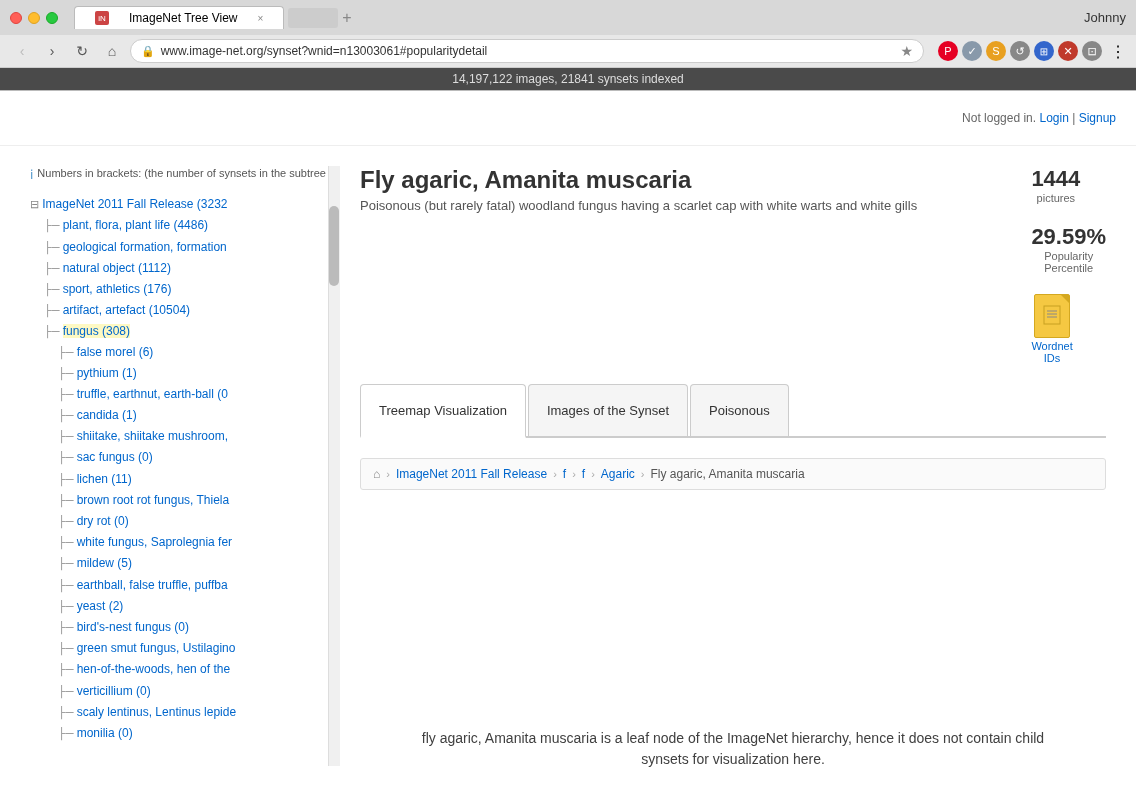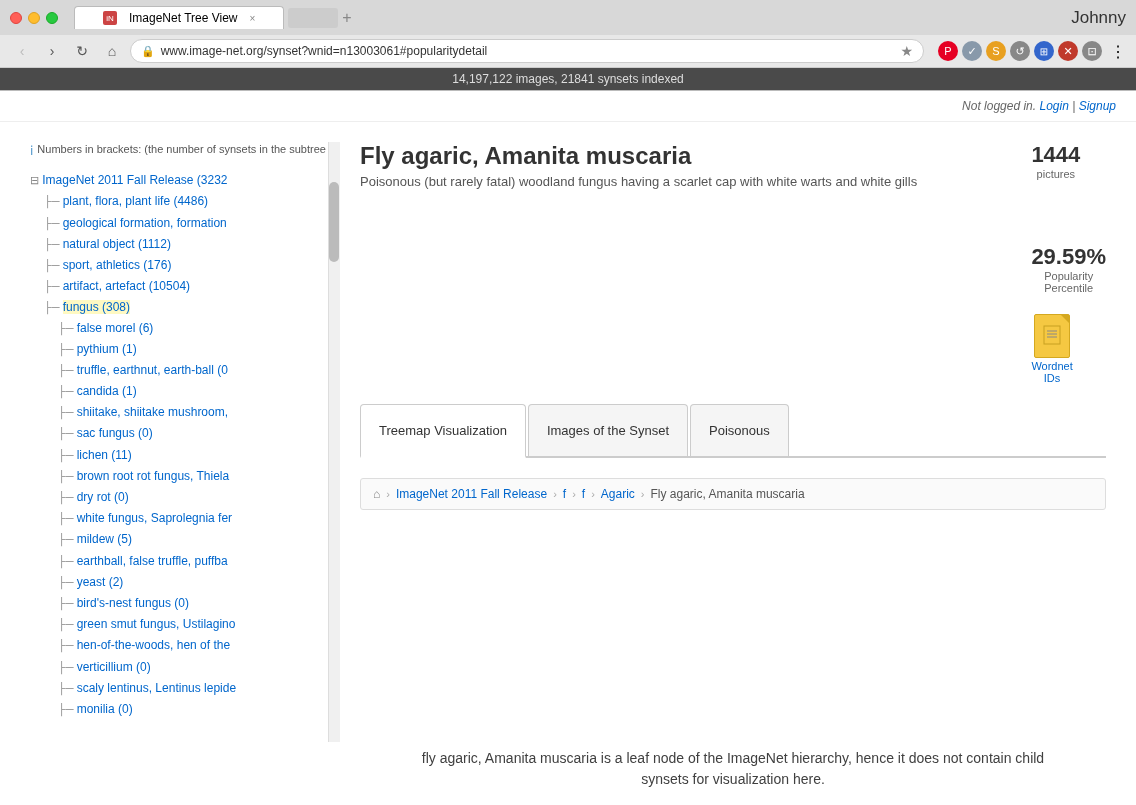--- a/index.html
+++ b/index.html
@@ -7,43 +7,43 @@
 
     
     .browser-chrome { background: #e0e0e0; border-bottom: 1px solid #bbb; }
     .browser-titlebar { display: flex; align-items: center; padding: 6px 10px; gap: 8px; background: #d8d8d8; }
     .traffic-lights { display: flex; gap: 6px; align-items: center; }
     .traffic-light { width: 12px; height: 12px; border-radius: 50%; cursor: pointer; }
     .tl-red { background: #ff5f57; border: 1px solid #e0443e; }
     .tl-yellow { background: #ffbd2e; border: 1px solid #dea123; }
     .tl-green { background: #28c940; border: 1px solid #1aab29; }
     .tab-bar { display: flex; align-items: center; flex: 1; margin-left: 8px; }
-    .tab { display: flex; align-items: center; background: #fff; border: 1px solid #bbb; border-bottom: none; border-radius: 4px 4px 0 0; padding: 4px 28px; font-size: 12px; gap: 12px; min-width: 160px; }
+    .tab { display: flex; align-items: center; background: #fff; border: 1px solid #bbb; border-bottom: none; border-radius: 4px 4px 0 0; padding: 4px 20px; font-size: 12px; gap: 20px; min-width: 160px; }
     .tab-favicon { width: 14px; height: 14px; background: #c44; border-radius: 2px; font-size: 8px; display: flex; align-items: center; justify-content: center; color: white; }
     .tab-close { margin-left: auto; color: #888; font-size: 10px; cursor: pointer; }
     .tab-new { margin-left: 4px; color: #888; font-size: 16px; cursor: pointer; background: none; border: none; }
     .browser-nav { display: flex; align-items: center; padding: 4px 10px; gap: 6px; background: #e8e8e8; border-bottom: 1px solid #ccc; }
     .nav-btn { width: 24px; height: 24px; border: none; background: none; cursor: pointer; color: #555; font-size: 14px; border-radius: 3px; display: flex; align-items: center; justify-content: center; }
     .nav-btn.disabled { color: #bbb; cursor: default; }
     .address-bar { flex: 1; display: flex; align-items: center; background: #fff; border: 1px solid #ccc; border-radius: 12px; padding: 3px 10px; gap: 6px; }
     .address-lock { color: #888; font-size: 11px; }
     .address-text { flex: 1; font-size: 12px; color: #333; }
     .bookmark-icon { color: #888; font-size: 14px; cursor: pointer; }
     .browser-actions { display: flex; gap: 4px; align-items: center; margin-left: 8px; }
     .browser-action-btn { width: 20px; height: 20px; border-radius: 50%; display: flex; align-items: center; justify-content: center; font-size: 11px; cursor: pointer; }
     .ba-pinterest { background: #e60023; color: white; }
     .ba-grey { background: #888; color: white; }
     .ba-red { background: #c0392b; color: white; }
-    .user-label { font-size: 17px; color: #333; margin-left: 8px; }
+    .user-label { font-size: 13px; color: #333; margin-left: 8px; }
     .browser-toolbar-ext { display: flex; align-items: center; justify-content: center; background: #4a4a4a; padding: 4px 0; font-size: 12px; color: #ddd; }
 
     
     .page-wrapper { background: #fff; min-height: 700px; }
 
-    .login-bar { text-align: right; padding: 8px 20px; font-size: 12px; color: #666; border-bottom: 1px solid #eee; font-style: italic; }
+    .login-bar { text-align: right; padding: 20px 20px; font-size: 12px; color: #666; border-bottom: 1px solid #eee; }
     .login-bar a { color: #0066cc; text-decoration: none; }
 
     .content-area { display: flex; padding: 20px 30px; gap: 20px; }
 
     
     .sidebar { width: 310px; min-width: 310px; font-size: 12px; overflow: hidden; position: relative; }
     .sidebar-info { display: flex; align-items: flex-start; gap: 4px; margin-bottom: 10px; color: #555; font-size: 11px; line-height: 1.4; }
     .info-icon { color: #5599cc; font-size: 13px; flex-shrink: 0; }
     .sidebar-scroll { max-height: 550px; overflow: hidden; }
     .tree-root { list-style: none; }
@@ -51,21 +51,21 @@
     .tree-label { color: #0066cc; text-decoration: none; cursor: pointer; text-align: center; }
     .tree-children { list-style: none; padding-left: 14px; }
 
     
     .main-content { flex: 1; }
     .synset-title { font-size: 24px; font-weight: bold; color: #333; margin-bottom: 4px; }
     .synset-desc { font-size: 13px; color: #555; }
     .meta-pictures { text-align: center; }
     .meta-num { font-size: 22px; font-weight: bold; color: #333; }
     .meta-label { font-size: 11px; color: #666; }
-    .meta-popularity { text-align: center; margin-top: 44px; }
+    .meta-popularity { text-align: center; }
     .meta-percent { font-size: 22px; font-weight: bold; color: #333; }
     .meta-wordnet { display: flex; flex-direction: column; align-items: center; cursor: pointer; }
     .wordnet-icon { width: 36px; height: 44px; background: #f5c842; border: 1px solid #d4a820; display: flex; align-items: center; justify-content: center; font-size: 10px; color: #333; border-radius: 2px; position: relative; }
     .wordnet-icon::before { content: ''; position: absolute; top: 0; right: 0; width: 0; height: 0; border-style: solid; border-width: 0 8px 8px 0; border-color: transparent #d4a820 transparent transparent; }
     .wordnet-label { font-size: 11px; color: #0066cc; margin-top: 2px; text-align: center; }
 
     
     .tabs-container { border-bottom: 2px solid #ccc; display: flex; gap: 0; margin-bottom: 20px; }
     .tab-btn { padding: 18px 18px; border: 1px solid #ccc; border-bottom: none; background: #f5f5f5; cursor: pointer; font-size: 13px; color: #333; border-radius: 4px 4px 0 0; margin-right: 2px; }
     .tab-btn.active { background: #fff; border-bottom: 2px solid #fff; margin-bottom: -2px; color: #333; font-weight: normal; }

